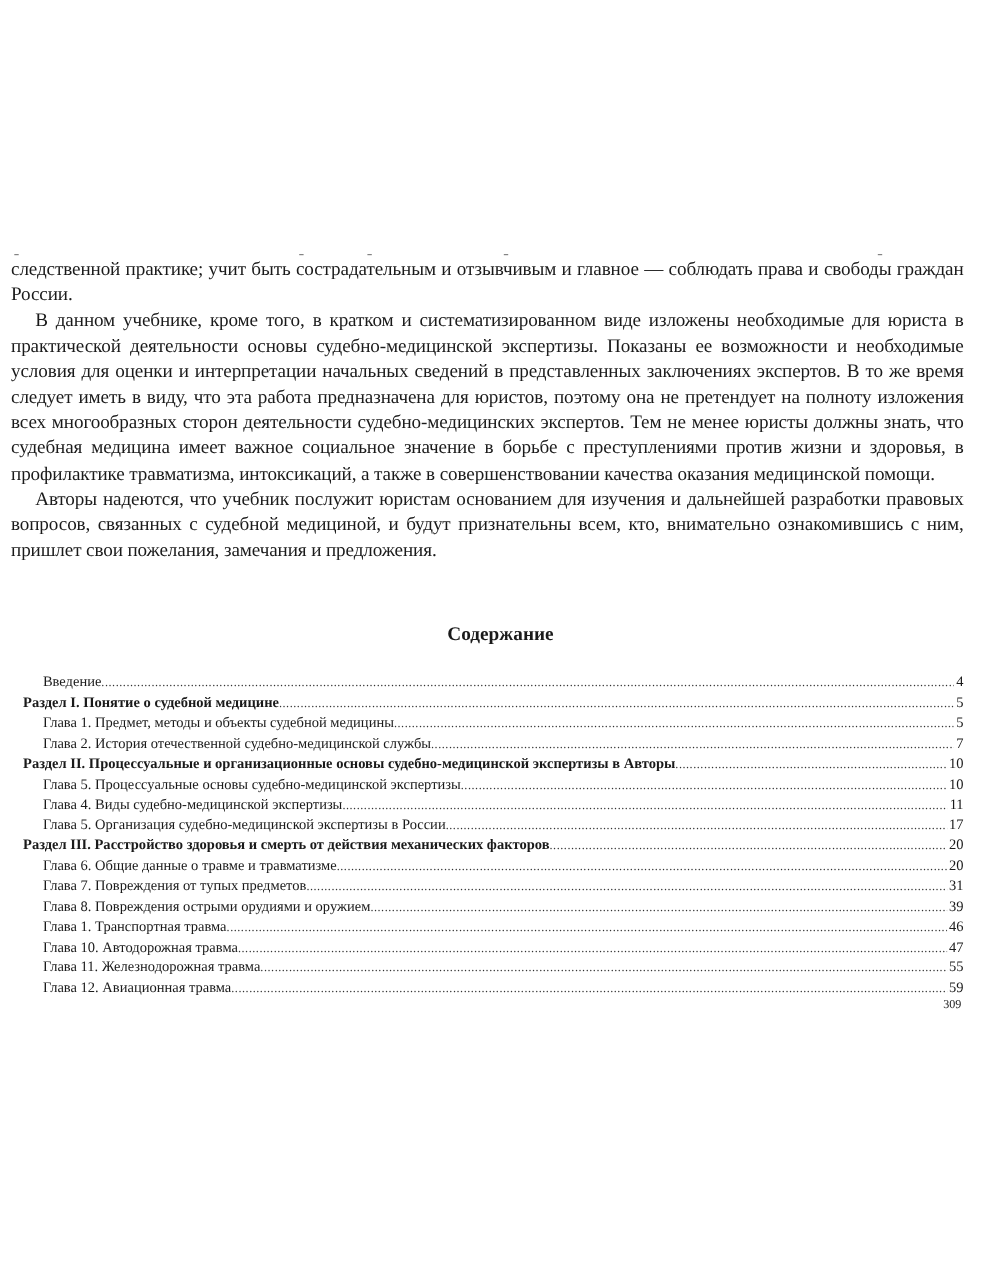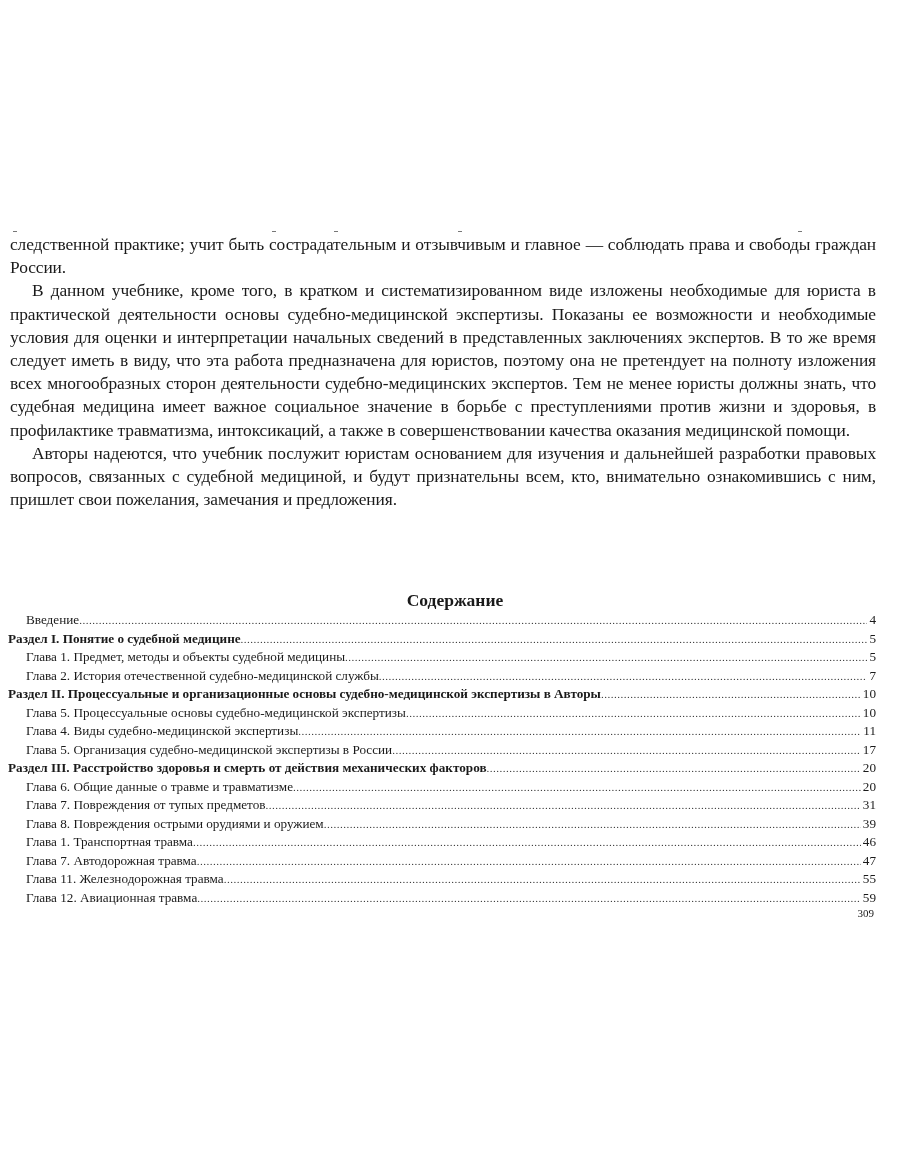--- a/index.html
+++ b/index.html
@@ -3,23 +3,23 @@
 <meta charset="utf-8">
 <style>
   html, body { margin: 0; padding: 0; background: #ffffff; }
   body { width: 910px; height: 1155px; position: relative; overflow: hidden; font-family: "Liberation Serif", serif; color: #1a1a1a; }
   .page { position: absolute; left: 0; top: 15px; width: 910px; height: 1155px; }
   .top-artifact { position: absolute; left: 10px; top: 216px; width: 880px; height: 2px; }
   .top-artifact span { position: absolute; top: 0; width: 4px; height: 1px; background: #777; }
   .body-text { position: absolute; left: 10px; top: 218px; width: 866px; font-size: 17.4px; line-height: 23.2px; text-align: justify; letter-spacing: -0.1px; }
   .body-text p { margin: 0; }
   .body-text p.indent { text-indent: 22px; }
-  .toc-title { position: absolute; left: 0; top: 551px; width: 910px; text-align: center; font-size: 17.5px; font-weight: bold; margin-top: 24px; }
+  .toc-title { position: absolute; left: 0; top: 551px; width: 910px; text-align: center; font-size: 17.5px; font-weight: bold; }
   .toc { position: absolute; left: 8px; top: 596px; width: 868px; font-size: 13.2px; line-height: 18.5px; }
-  .toc-row { display: flex; align-items: baseline; white-space: nowrap; height: 18.5px; }
+  .toc-row { display: flex; align-items: baseline; white-space: nowrap; height: 18.5px; margin-left: 13px; }
   .toc-row.chapter { padding-left: 18px; }
   .toc-row.section { font-weight: bold; }
   .toc-row .label { flex: 0 0 auto; }
   .toc-row .leader { flex: 1 1 auto; overflow: hidden; font-weight: normal; color: #333; letter-spacing: 0.5px; font-size: 11px; }
   .toc-row .leader::after { content: "................................................................................................................................................................................................................................................................................................................................................................................................................................................"; }
   .toc-row .page-num { flex: 0 0 auto; font-weight: normal; padding-left: 2px; }
   .page-number { position: absolute; right: 36px; top: 892px; font-size: 11px; }
 </style>
 </head>
 <body>
@@ -101,21 +101,21 @@
         <span class="label">Глава 8. Повреждения острыми орудиями и оружием </span>
         <span class="leader"></span>
         <span class="page-num">39</span>
       </div>
     <div class="toc-row chapter">
         <span class="label">Глава 1. Транспортная травма </span>
         <span class="leader"></span>
         <span class="page-num">46</span>
       </div>
     <div class="toc-row chapter">
-        <span class="label">Глава 7. Автодорожная травма </span>
+        <span class="label">Глава 10. Автодорожная травма </span>
         <span class="leader"></span>
         <span class="page-num">47</span>
       </div>
     <div class="toc-row chapter">
         <span class="label">Глава 11. Железнодорожная травма </span>
         <span class="leader"></span>
         <span class="page-num">55</span>
       </div>
     <div class="toc-row chapter">
         <span class="label">Глава 12. Авиационная травма </span>

